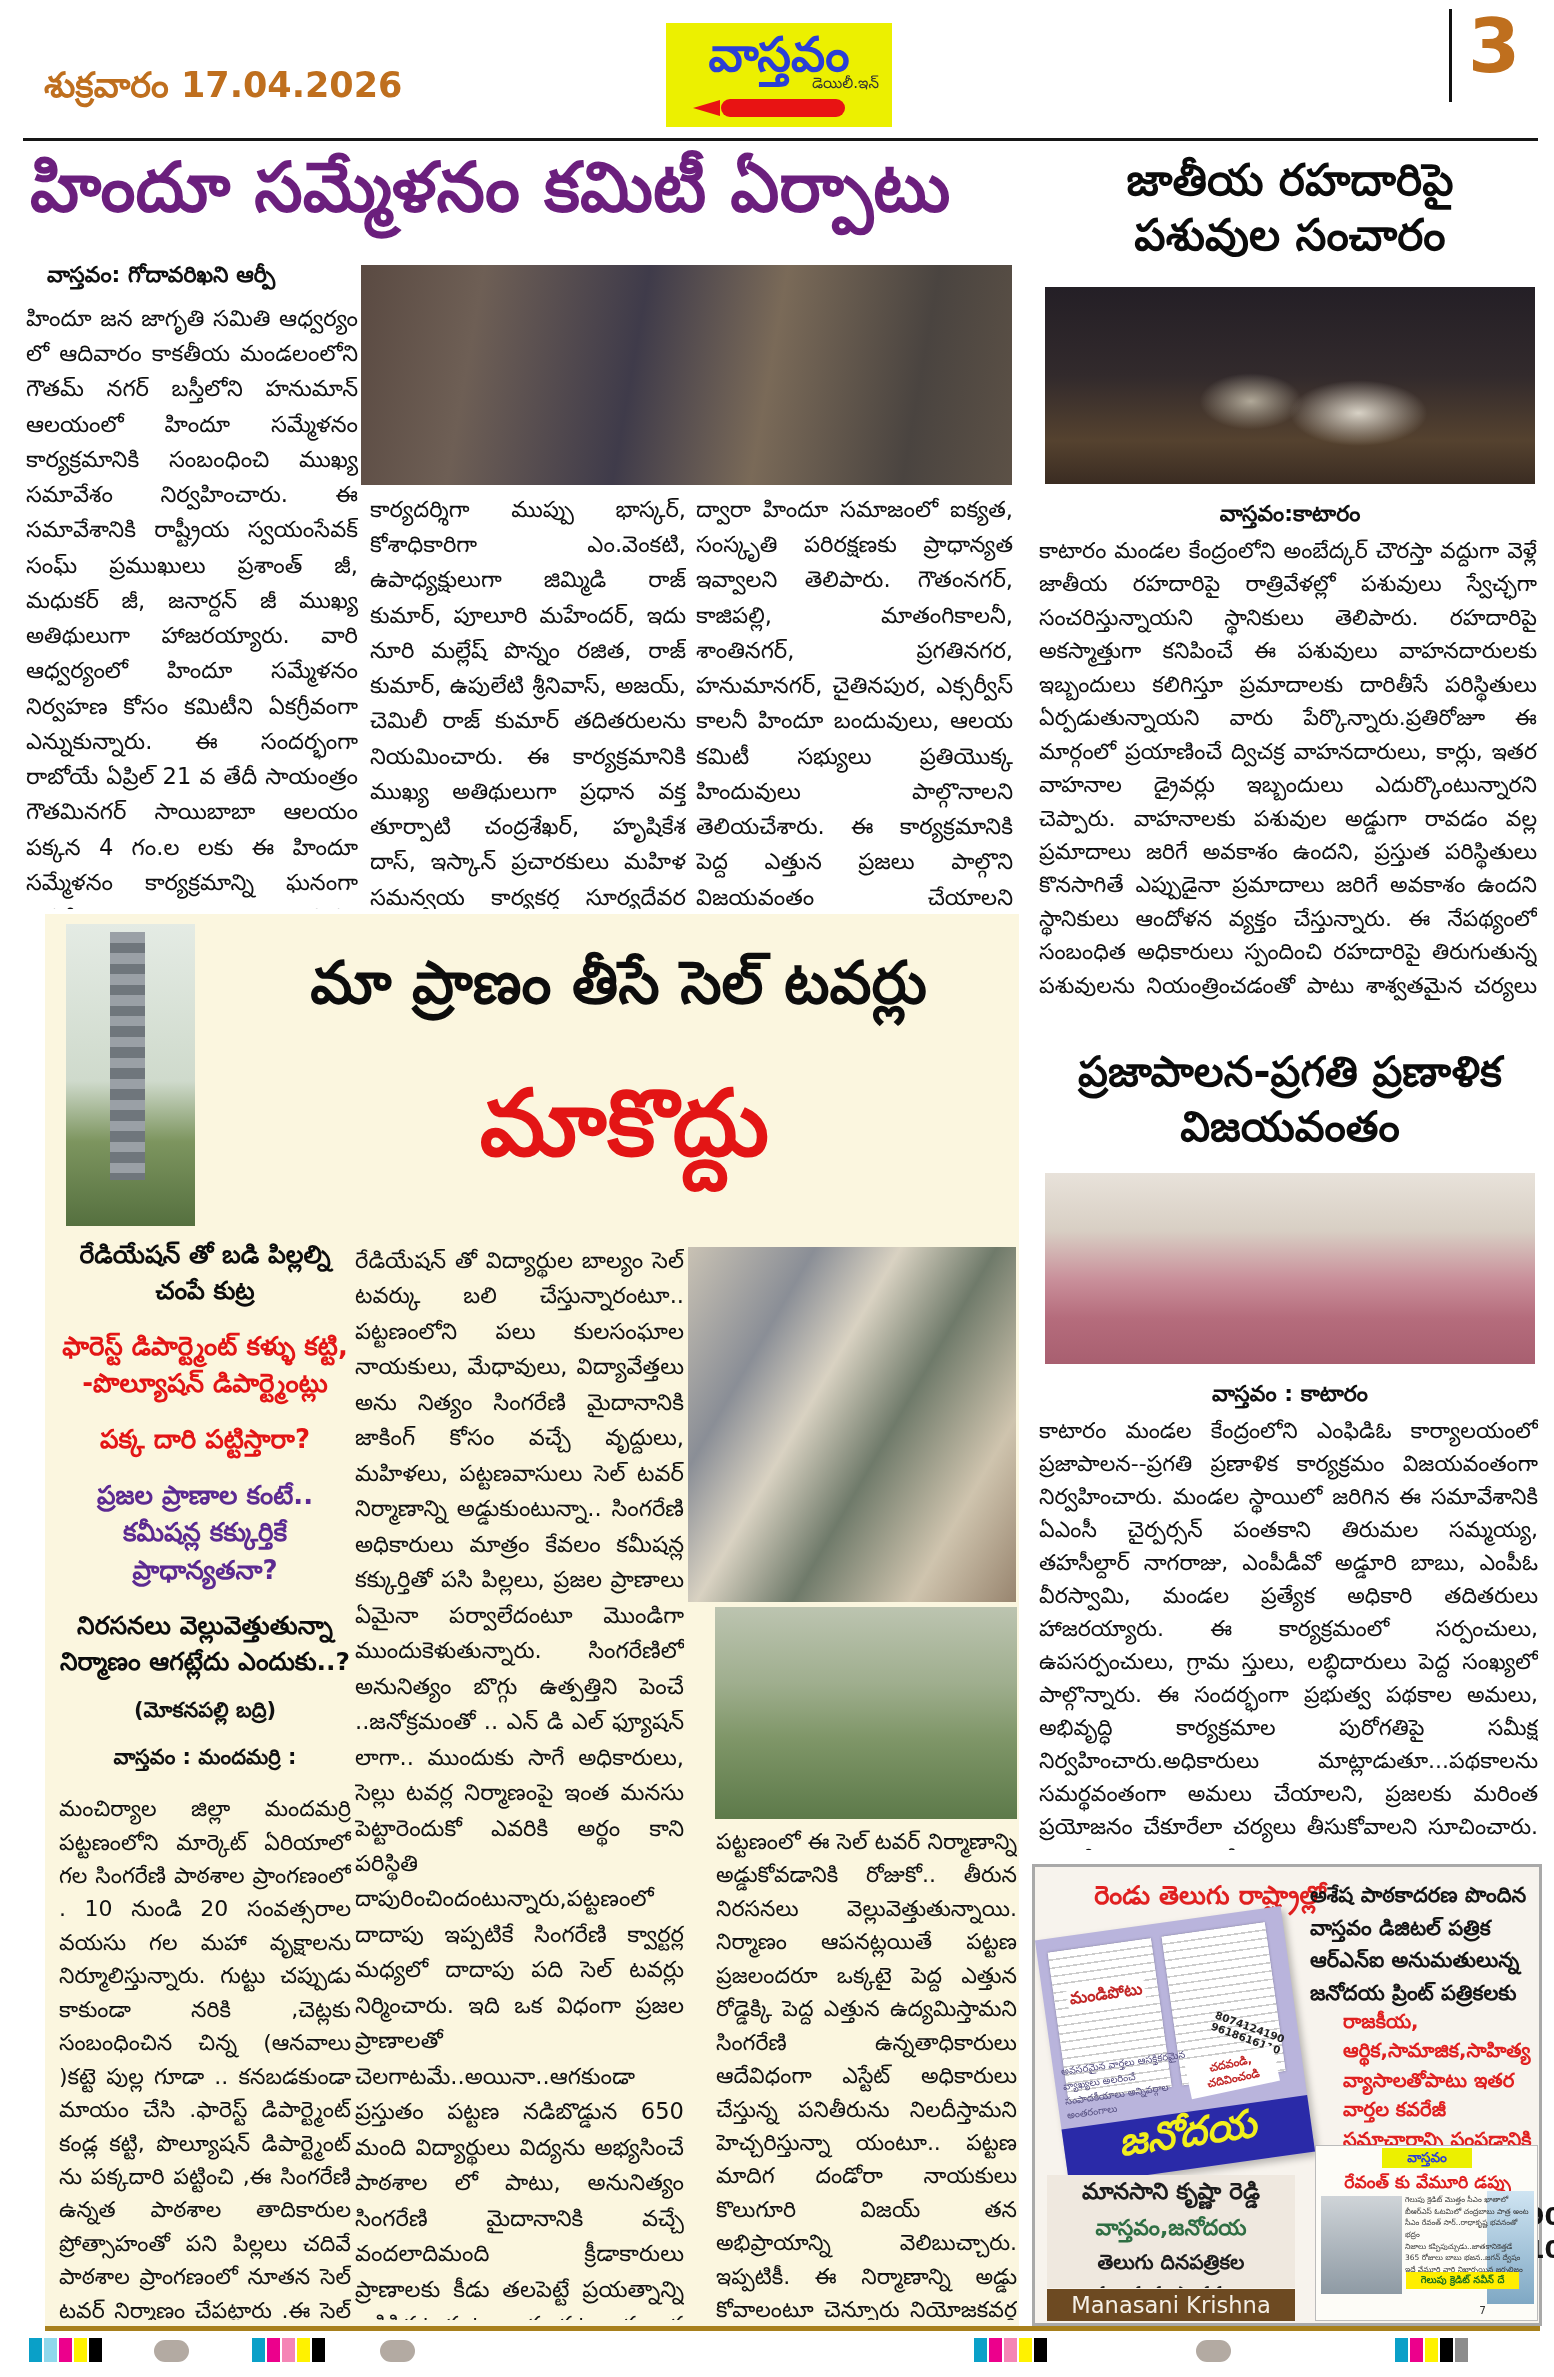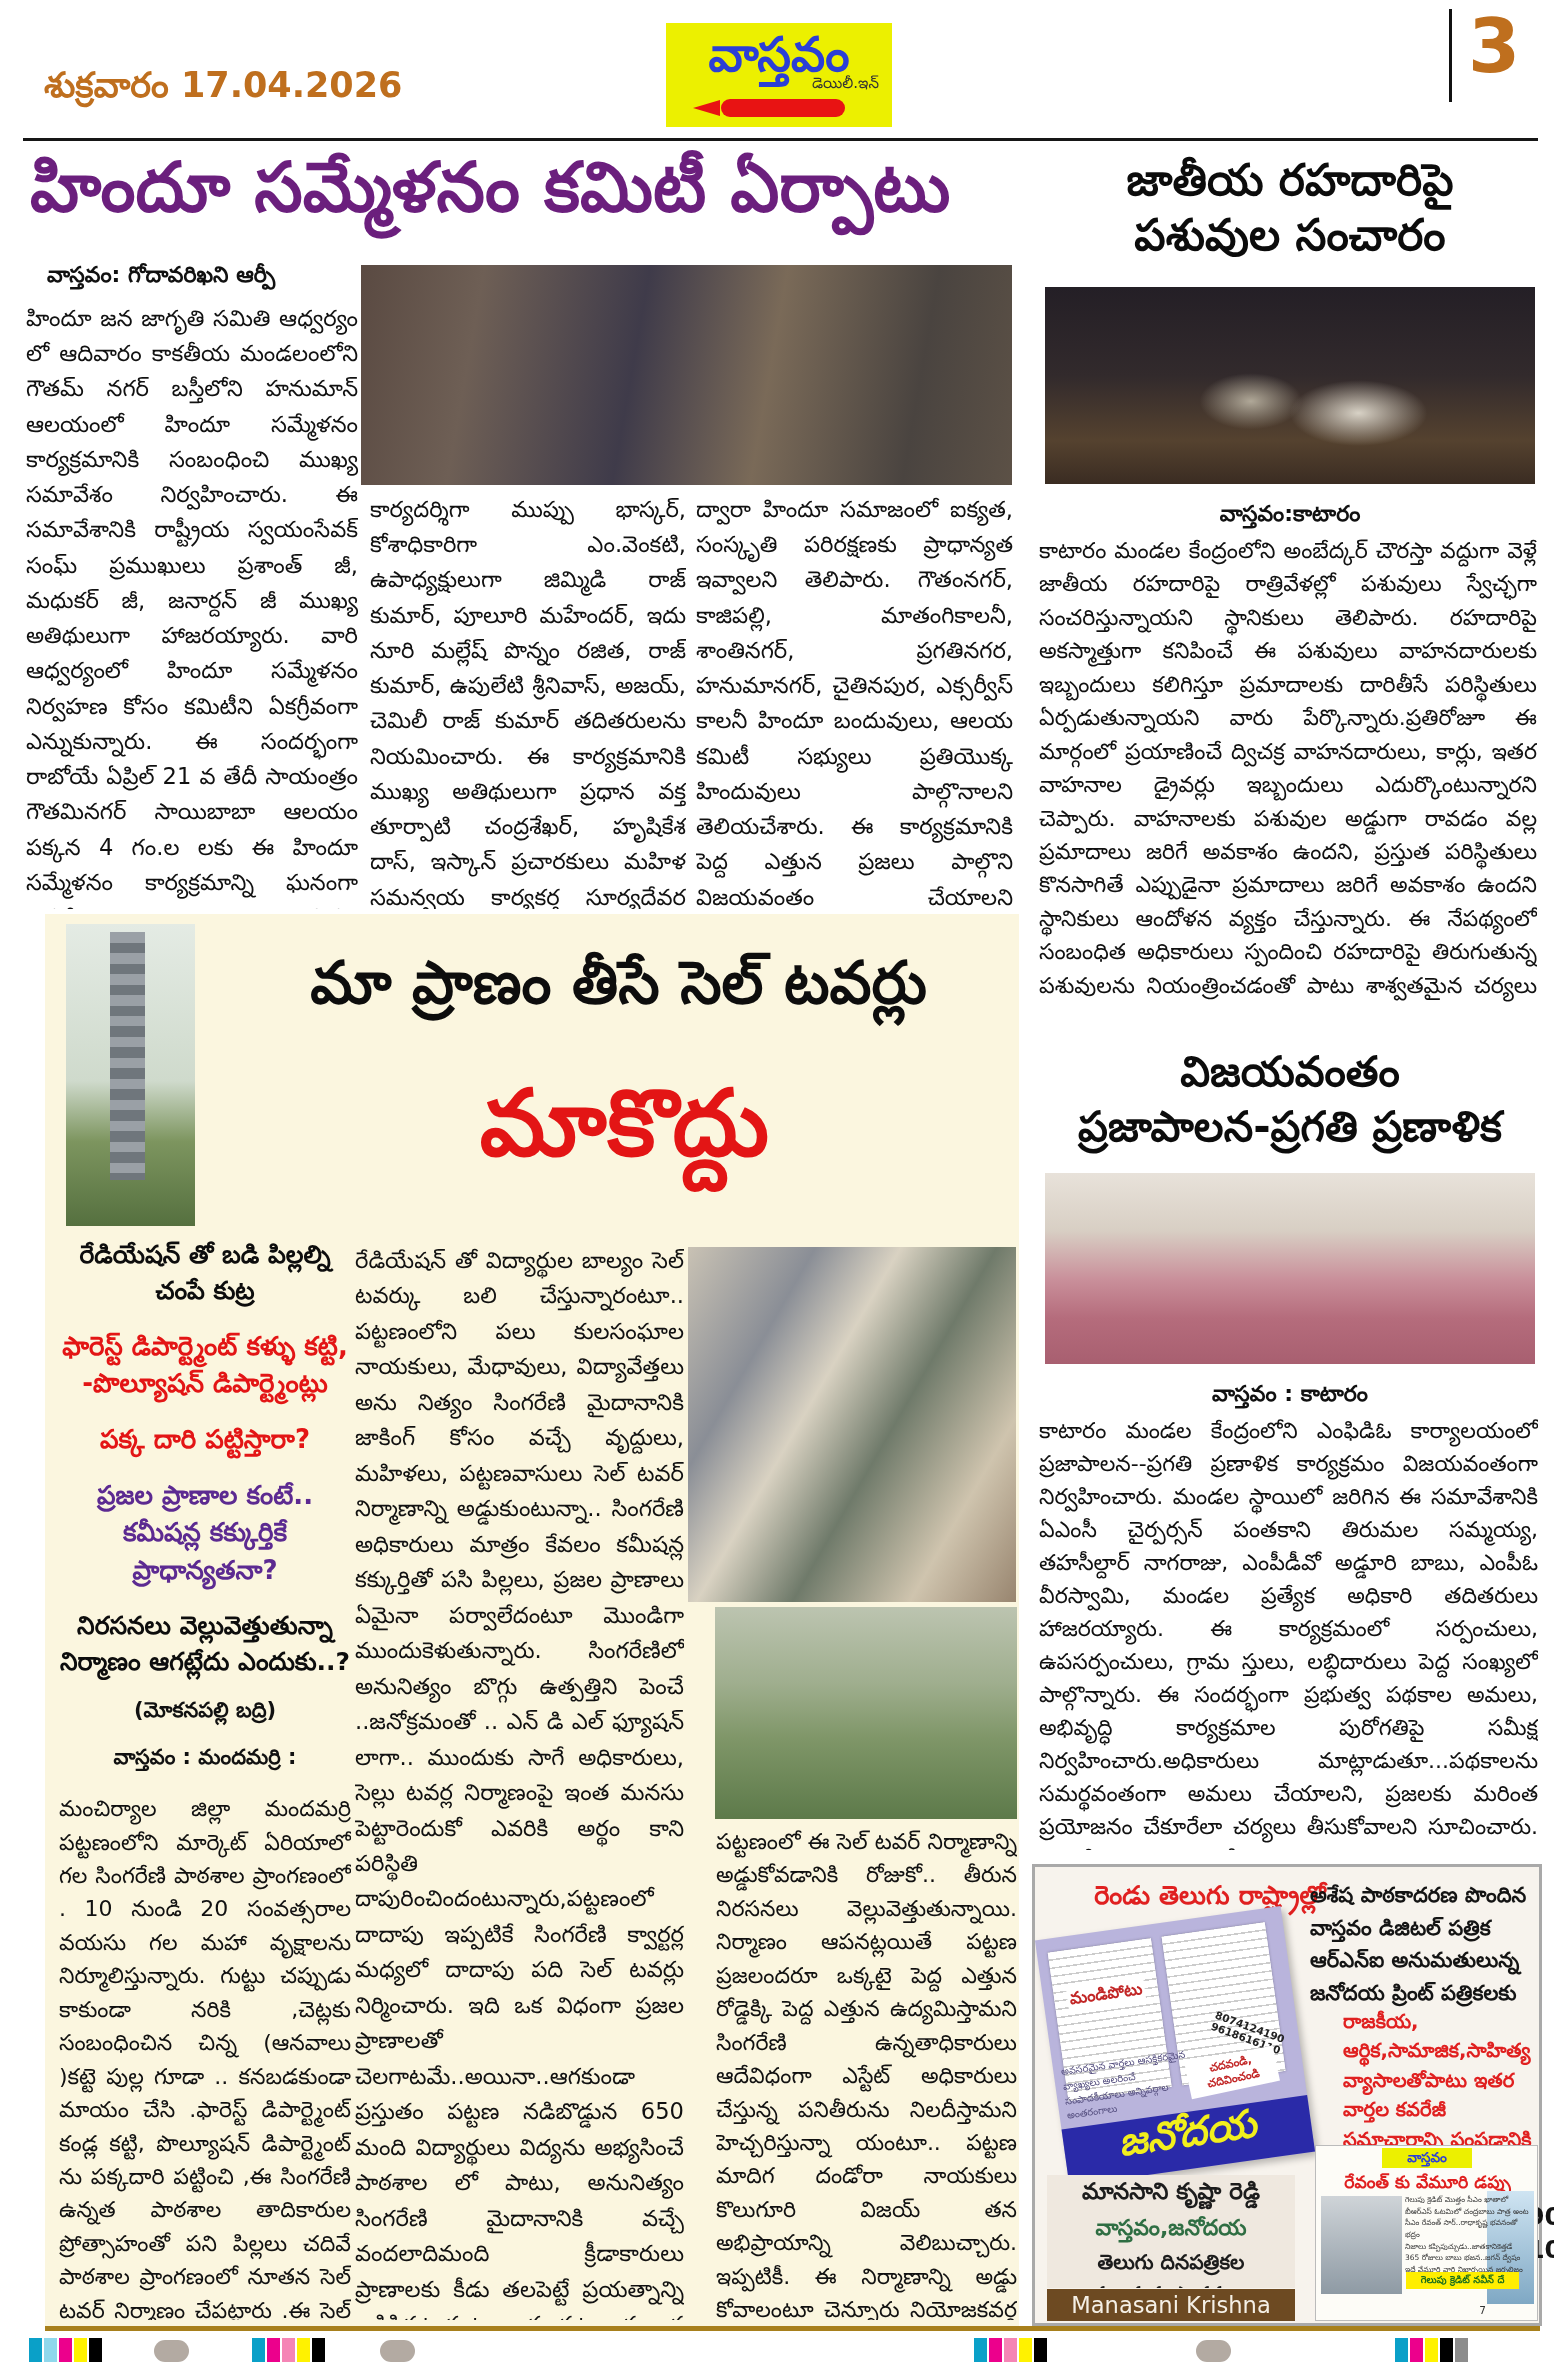--- a/index.html
+++ b/index.html
@@ -198,22 +198,22 @@
     <div class="ct-byline">వాస్తవం : మందమర్రి :</div>
     <div class="ct-col1-body">మంచిర్యాల జిల్లా మందమర్రి పట్టణంలోని మార్కెట్ ఏరియాలో గల సింగరేణి పాఠశాల ప్రాంగణంలో . 10 నుండి 20 సంవత్సరాల వయసు గల మహా వృక్షాలను నిర్మూలిస్తున్నారు. గుట్టు చప్పుడు కాకుండా నరికి ,చెట్లకు సంబంధించిన చిన్న (ఆనవాలు )కట్టె పుల్ల గూడా .. కనబడకుండా మాయం చేసి .ఫారెస్ట్ డిపార్ట్మెంట్ కండ్ల కట్టి, పొల్యూషన్ డిపార్ట్మెంట్ ను పక్కదారి పట్టించి ,ఈ సింగరేణి ఉన్నత పాఠశాల తాదికారుల ప్రోత్సాహంతో పని పిల్లలు చదివే పాఠశాల ప్రాంగణంలో నూతన సెల్ టవర్ నిర్మాణం చేపట్టారు .ఈ సెల్ టవర్ నిర్మాణం వల్ల అత్య ధిక</div>
   </div>
 
   <div class="abs jt ct-col2">రేడియేషన్ తో విద్యార్థుల బాల్యం సెల్ టవర్కు బలి చేస్తున్నారంటూ.. పట్టణంలోని పలు కులసంఘాల నాయకులు, మేధావులు, విద్యావేత్తలు అను నిత్యం సింగరేణి మైదానానికి జాకింగ్ కోసం వచ్చే వృద్దులు, మహిళలు, పట్టణవాసులు సెల్ టవర్ నిర్మాణాన్ని అడ్డుకుంటున్నా.. సింగరేణి అధికారులు మాత్రం కేవలం కమీషన్ల కక్కుర్తితో పసి పిల్లలు, ప్రజల ప్రాణాలు ఏమైనా పర్వాలేదంటూ మొండిగా ముందుకెళుతున్నారు. సింగరేణిలో అనునిత్యం బొగ్గు ఉత్పత్తిని పెంచే ..జనోక్రమంతో .. ఎన్ డి ఎల్ ఫ్యూషన్ లాగా.. ముందుకు సాగే అధికారులు, సెల్లు టవర్ల నిర్మాణంపై ఇంత మనసు పెట్టారెందుకో ఎవరికి అర్థం కాని పరిస్థితి దాపురించిందంటున్నారు,పట్టణంలో దాదాపు ఇప్పటికే సింగరేణి క్వార్టర్ల మధ్యలో దాదాపు పది సెల్ టవర్లు నిర్మించారు. ఇది ఒక విధంగా ప్రజల ప్రాణాలతో చెలగాటమే..అయినా..ఆగకుండా ప్రస్తుతం పట్టణ నడిబొడ్డున 650 మంది విద్యార్థులు విద్యను అభ్యసించే పాఠశాల లో పాటు, అనునిత్యం సింగరేణి మైదానానికి వచ్చే వందలాదిమంది క్రీడాకారులు ప్రాణాలకు కీడు తలపెట్టే ప్రయత్నాన్ని ఒడిసిపట్టారంటున్నారు పట్టణ సబంద పౌర ప్రజలు. ఇప్పటికీ.. చిత్రవిచిత్రమైన తీరులో ఆర్థికంగా, మానసికంగా, శారీరకంగా అవస్థలు పడుతున్న మానవాళికి .. సేద తీరడానికి విఘ్నాలు లేని క్రీడా మైదానాన్ని, నేడు రోగాల రొంపిగా మార్చుతున్నారంటూ పట్టణ ప్రజలు ఆవేదన చెందుతున్నారు. ఇప్పటికే</div>
   <div class="abs photo ct-photo1"></div>
   <div class="abs photo ct-photo2"></div>
   <div class="abs jt ct-col3">పట్టణంలో ఈ సెల్ టవర్ నిర్మాణాన్ని అడ్డుకోవడానికి రోజుకో.. తీరున నిరసనలు వెల్లువెత్తుతున్నాయి. నిర్మాణం ఆపనట్లయితే పట్టణ ప్రజలందరూ ఒక్కటై పెద్ద ఎత్తున రోడ్డెక్కి పెద్ద ఎత్తున ఉద్యమిస్తామని సింగరేణి ఉన్నతాధికారులు ఆదేవిధంగా ఎస్టేట్ అధికారులు చేస్తున్న పనితీరును నిలదీస్తామని హెచ్చరిస్తున్నా యంటూ.. పట్టణ మాదిగ దండోరా నాయకులు కొలుగూరి విజయ్ తన అభిప్రాయాన్ని వెలిబుచ్చారు. ఇప్పటికీ. ఈ నిర్మాణాన్ని అడ్డు కోవాలంటూ చెన్నూరు నియోజకవర్గ ఎమ్మెల్యే, కార్మిక శాఖ మంత్రి వివేక్ వెంకట స్వామికి వినతి పత్రం నేడు సమర్పించారు. ఇంతటితో ఆగకుండా.. పట్టణ ఎమ్మార్వోకి, సింగరేణి జిఎంకి వినతి పత్రం సమర్పించనున్నారు. ఈ కార్యక్రమం లో.. పట్టణానికి చెందిన వందలాది మంది సభ్యులు స్వచ్ఛందంగా పాల్గొన్నారు.</div>
 
   <div class="abs pp-headline">
+    <div>ప్రజాపాలన-ప్రగతి ప్రణాళిక</div>
     <div>విజయవంతం</div>
-    <div>ప్రజాపాలన-ప్రగతి ప్రణాళిక</div>
   </div>
   <div class="abs photo pp-photo"></div>
   <div class="abs pp-byline">వాస్తవం : కాటారం</div>
   <div class="abs jt pp-body">కాటారం మండల కేంద్రంలోని ఎంఫిడిఓ కార్యాలయంలో ప్రజాపాలన--ప్రగతి ప్రణాళిక కార్యక్రమం విజయవంతంగా నిర్వహించారు. మండల స్థాయిలో జరిగిన ఈ సమావేశానికి ఏఎంసీ చైర్పర్సన్ పంతకాని తిరుమల సమ్మయ్య, తహసీల్దార్ నాగరాజు, ఎంపీడీవో అడ్డూరి బాబు, ఎంపీఓ వీరస్వామి, మండల ప్రత్యేక అధికారి తదితరులు హాజరయ్యారు. ఈ కార్యక్రమంలో సర్పంచులు, ఉపసర్పంచులు, గ్రామ స్తులు, లబ్ధిదారులు పెద్ద సంఖ్యలో పాల్గొన్నారు. ఈ సందర్భంగా ప్రభుత్వ పథకాల అమలు, అభివృద్ధి కార్యక్రమాల పురోగతిపై సమీక్ష నిర్వహించారు.అధికారులు మాట్లాడుతూ...పథకాలను సమర్థవంతంగా అమలు చేయాలని, ప్రజలకు మరింత ప్రయోజనం చేకూరేలా చర్యలు తీసుకోవాలని సూచించారు. అలాగే గ్రామ స్థాయిలో సమస్యలను గుర్తించి త్వరితగతిన పరిష్కరించాలన్నారు.</div>
 
   <div class="abs ad-box"></div>
   <div class="abs ad-heading">రెండు తెలుగు రాష్ట్రాల్లో</div>
   <div class="abs ad-intro">అశేష పాఠకాదరణ పొందిన వాస్తవం డిజిటల్ పత్రిక ఆర్ఎన్ఐ అనుమతులున్న జనోదయ ప్రింట్ పత్రికలకు</div>
   <div class="abs ad-topics">రాజకీయ, ఆర్థిక,సామాజిక,సాహిత్య వ్యాసాలతోపాటు ఇతర వార్తల కవరేజీ సమాచారాన్ని పంపడానికి</div>
   <div class="abs ad-invite">ఆహ్వానం</div>

